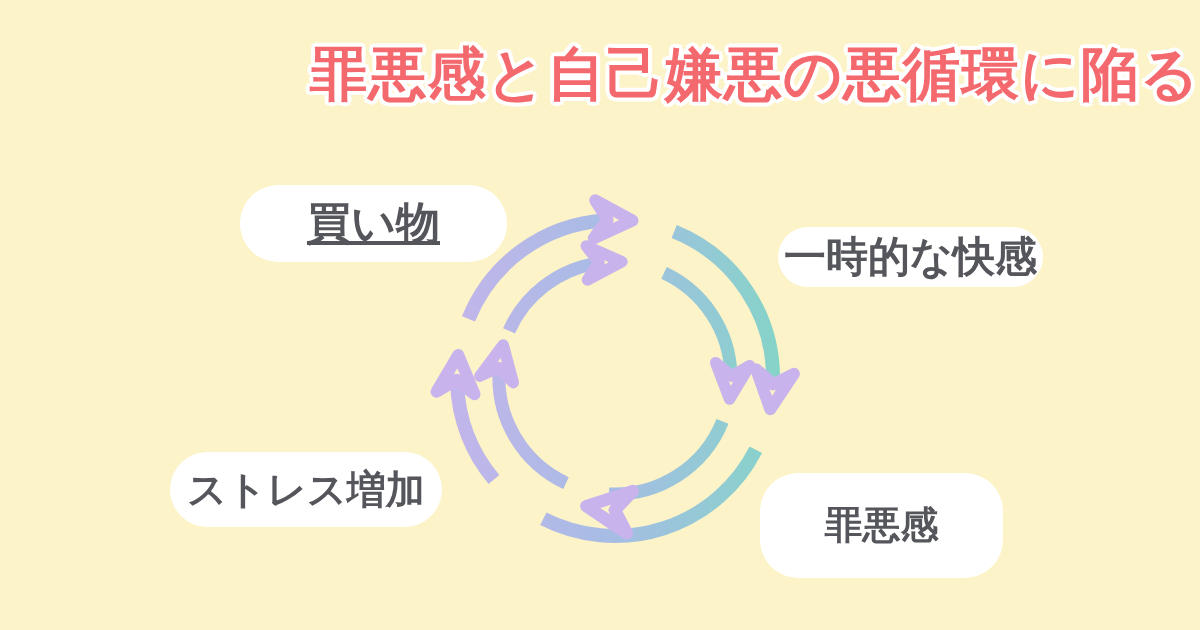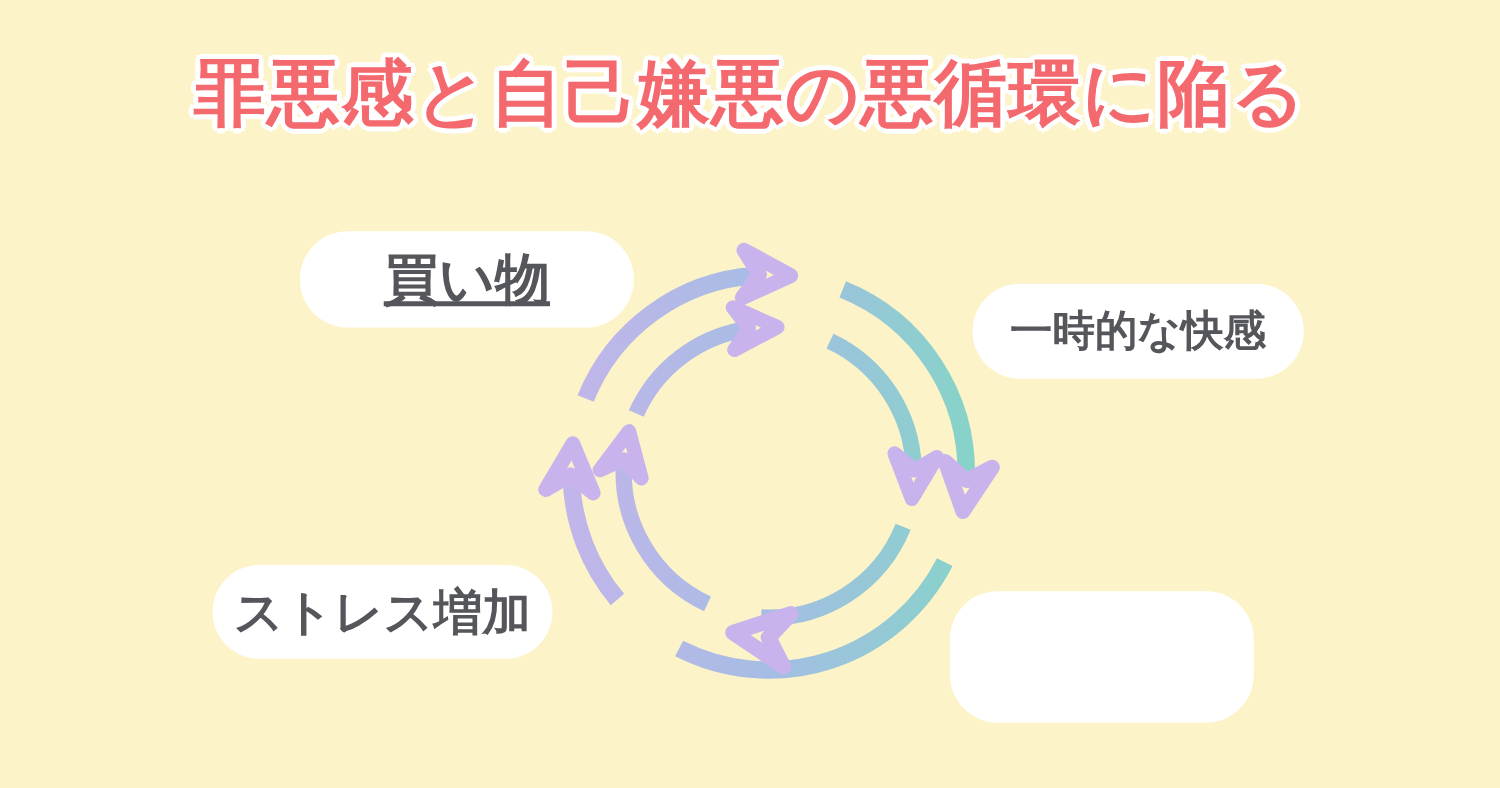--- a/index.html
+++ b/index.html
@@ -16,21 +16,21 @@
     height: 630px;
     background: #fdf3c8;
     overflow: hidden;
   }
   .title {
     position: absolute;
     top: 36px;
     left: 0;
     width: 1200px;
     margin: 0;
-    text-align: center;
+    text-align: right;
     font-size: 58px;
     font-weight: 800;
     letter-spacing: 1px;
     color: #f4696e;
     text-shadow:
       -3px -3px 0 #ffffff,  3px -3px 0 #ffffff,
       -3px  3px 0 #ffffff,  3px  3px 0 #ffffff,
       -4px  0   0 #ffffff,  4px  0   0 #ffffff,
        0   -4px 0 #ffffff,  0    4px 0 #ffffff;
   }
@@ -45,21 +45,21 @@
     border-radius: 38px;
     display: flex;
     flex-direction: column;
     align-items: center;
     justify-content: center;
     color: #55565b;
     font-weight: 700;
     text-align: center;
   }
   .pill-shopping { left: 240px; top: 185px; width: 267px; height: 77px; font-size: 44px; text-decoration: underline; }
-  .pill-pleasure { left: 778px; top: 227px; width: 265px; height: 76px; font-size: 34px; }
+  .pill-pleasure { left: 778px; top: 227px; width: 265px; height: 60px; font-size: 42px; }
   .pill-guilt    { left: 760px; top: 473px; width: 243px; height: 105px; font-size: 38px; line-height: 49px; }
   .pill-stress   { left: 170px; top: 452px; width: 272px; height: 75px; font-size: 39px; }
 </style>
 </head>
 <body>
 
 <div class="canvas">
 
   <h1 class="title">罪悪感と自己嫌悪の悪循環に陥る</h1>
 
@@ -110,19 +110,20 @@
 
   <div class="pill pill-shopping">
     <span>買い物</span>
   </div>
 
   <div class="pill pill-pleasure">
     <span>一時的な快感</span>
   </div>
 
   <div class="pill pill-guilt">
+    <span>罪悪感</span>
   </div>
 
   <div class="pill pill-stress">
     <span>ストレス増加</span>
   </div>
 
 </div>
 
 </body></html>

